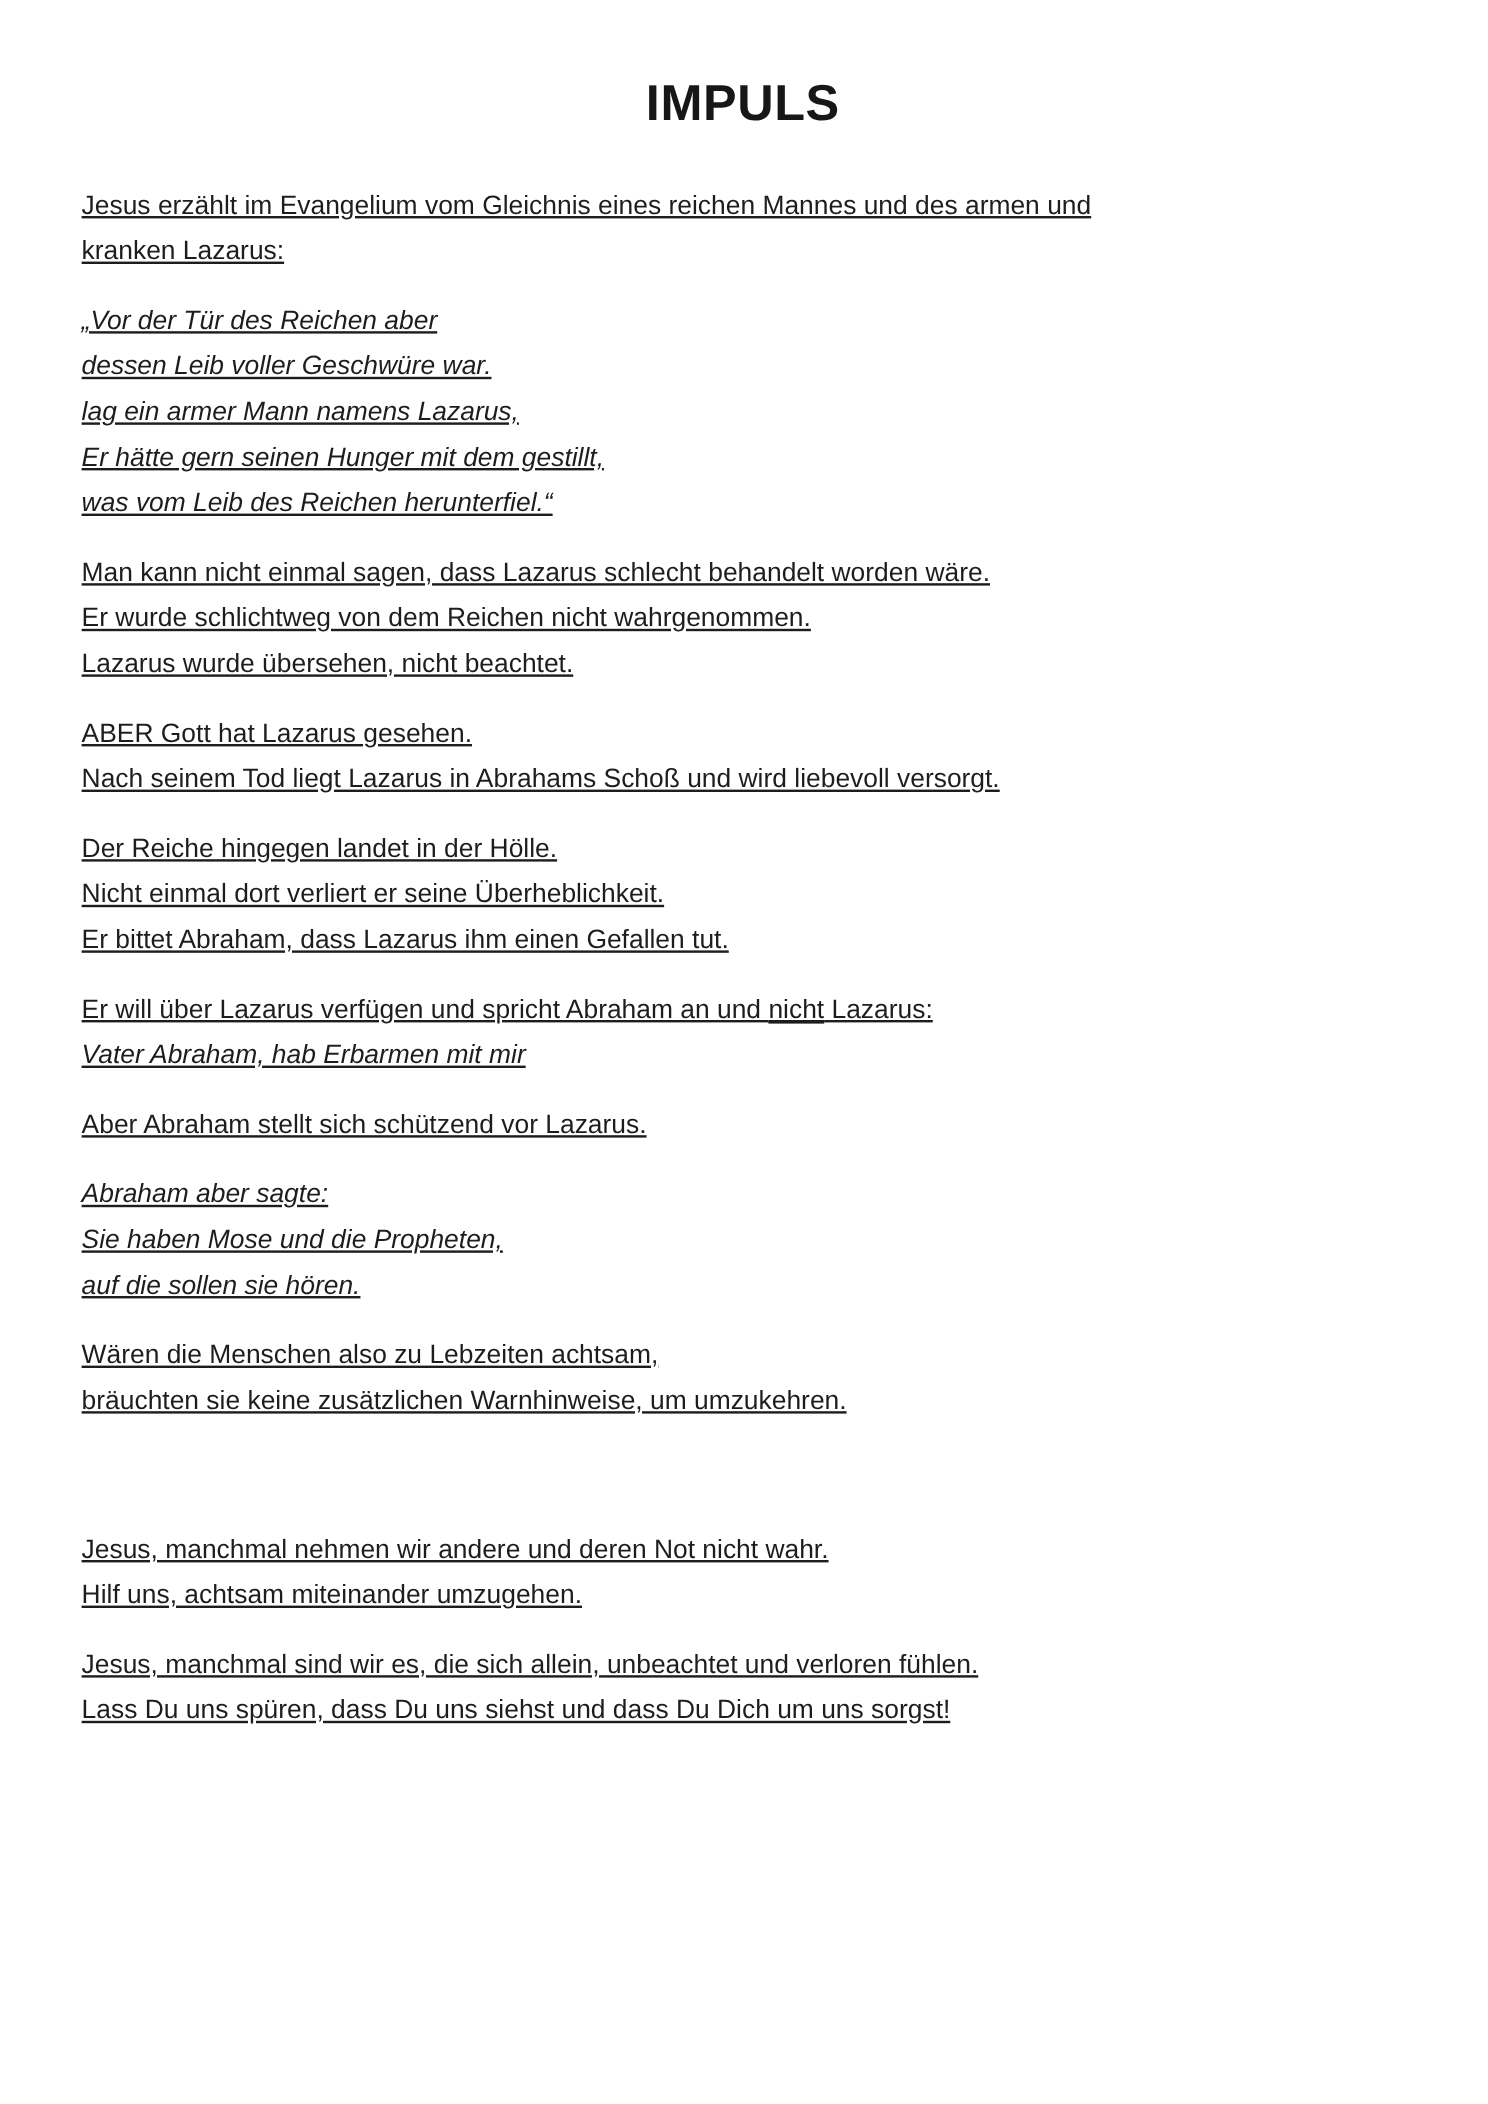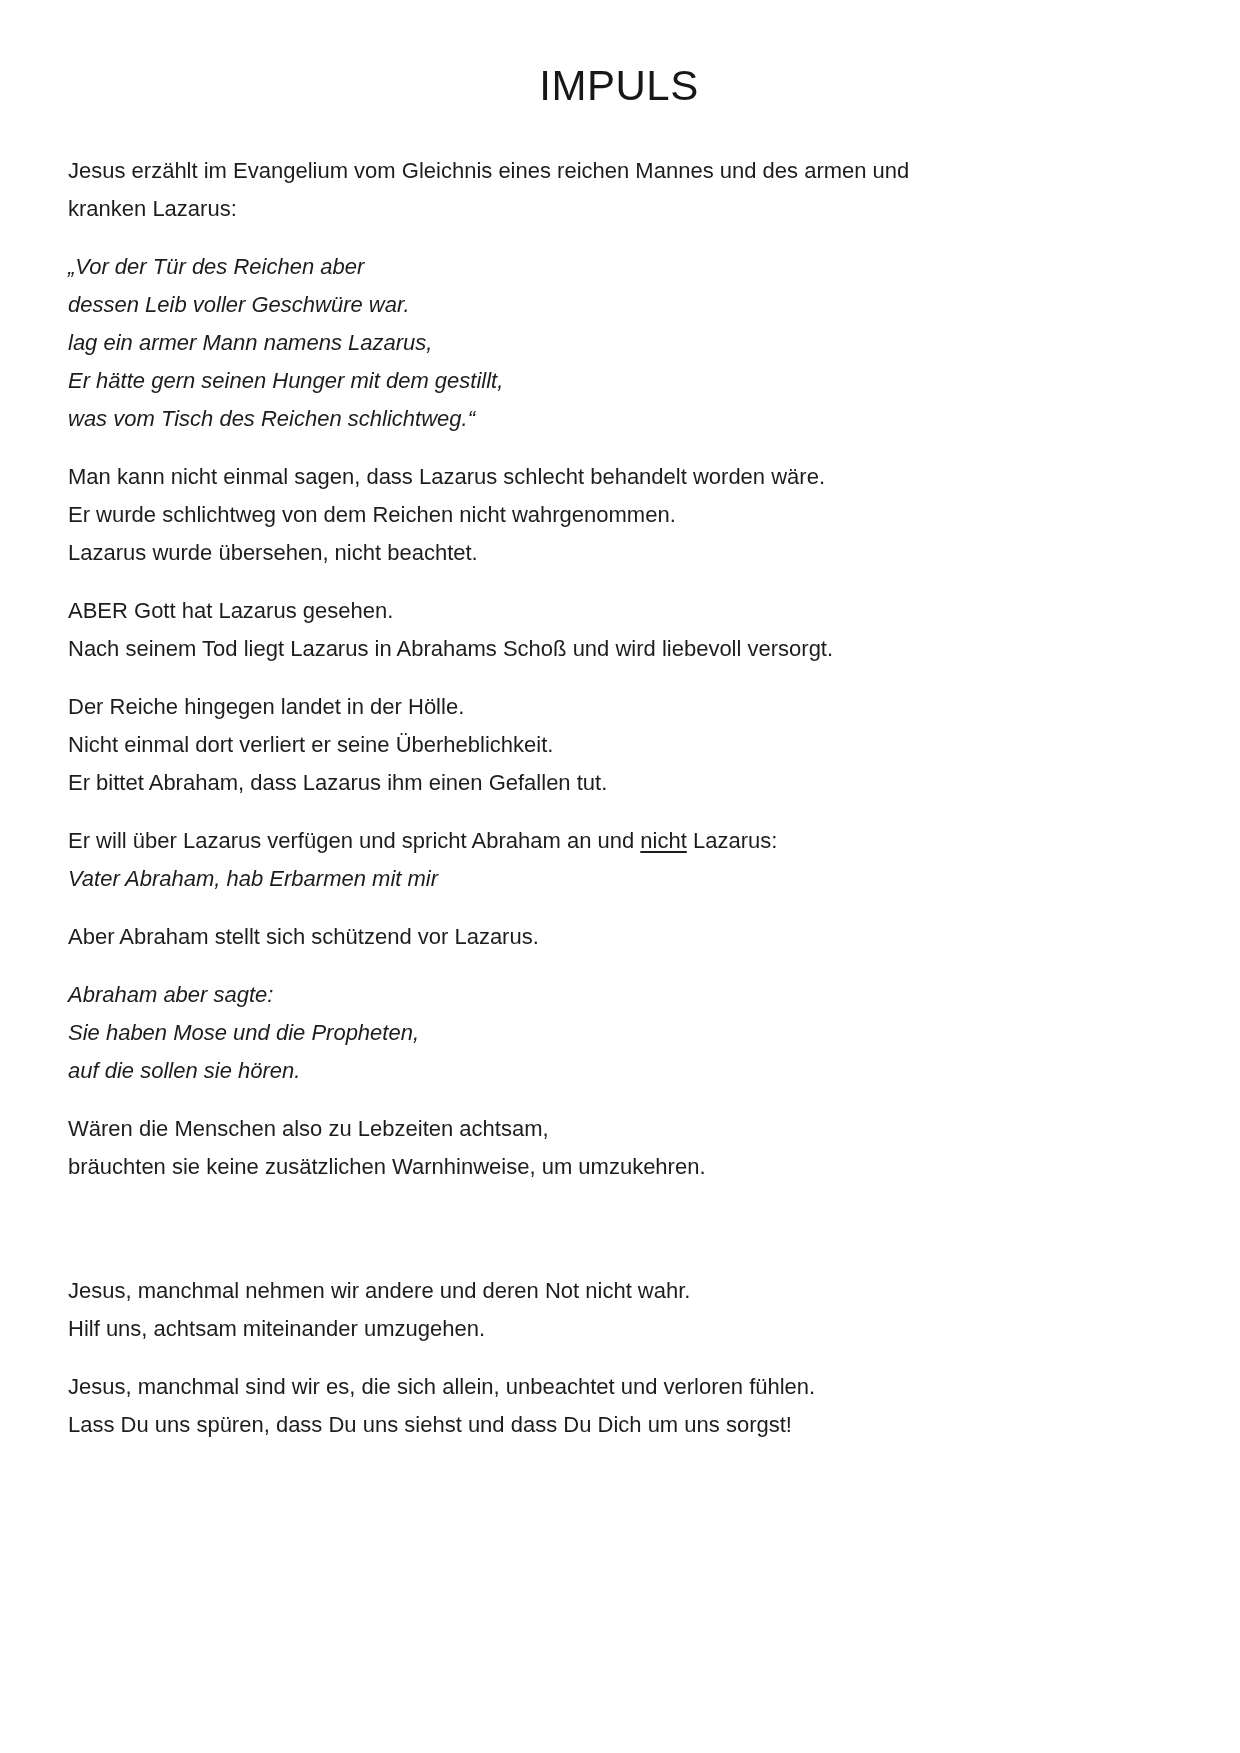--- a/index.html
+++ b/index.html
@@ -14,30 +14,31 @@
     background: #ffffff;
     overflow: hidden;
     font-family: "Liberation Sans", sans-serif;
     color: #1d1d1d;
   }
   .content {
     padding: 62px 70px 0 68px;
   }
   .doc-title {
     font-size: 42px;
-    font-weight: 400;
+    font-weight: 700;
     letter-spacing: 0.5px;
     text-align: center;
     margin: 0 0 42px 0;
     color: #171717;
   }
   .para {
     font-size: 22px;
     line-height: 38px;
     margin: 0 0 20px 0;
+    text-decoration: underline;
   }
   .para.gap-before {
     margin-top: 86px;
   }
   .line {
     display: block;
     white-space: nowrap;
   }
   .italic {
     font-style: italic;
@@ -57,21 +58,21 @@
     <div>
         <p class="para">
           <span class="line"><span>Jesus erzählt im Evangelium vom Gleichnis eines reichen Mannes und des armen und</span></span>
           <span class="line"><span>kranken Lazarus:</span></span>
         </p>
         <p class="para">
           <span class="line"><span class="italic">„Vor der Tür des Reichen aber</span></span>
           <span class="line"><span class="italic">dessen Leib voller Geschwüre war.</span></span>
           <span class="line"><span class="italic">lag ein armer Mann namens Lazarus,</span></span>
           <span class="line"><span class="italic">Er hätte gern seinen Hunger mit dem gestillt,</span></span>
-          <span class="line"><span class="italic">was vom Tisch des Reichen schlichtweg.“</span></span>
+          <span class="line"><span class="italic">was vom Leib des Reichen herunterfiel.“</span></span>
         </p>
         <p class="para">
           <span class="line"><span>Man kann nicht einmal sagen, dass Lazarus schlecht behandelt worden wäre.</span></span>
           <span class="line"><span>Er wurde schlichtweg von dem Reichen nicht wahrgenommen.</span></span>
           <span class="line"><span>Lazarus wurde übersehen, nicht beachtet.</span></span>
         </p>
         <p class="para">
           <span class="line"><span>ABER Gott hat Lazarus gesehen.</span></span>
           <span class="line"><span>Nach seinem Tod liegt Lazarus in Abrahams Schoß und wird liebevoll versorgt.</span></span>
         </p>

